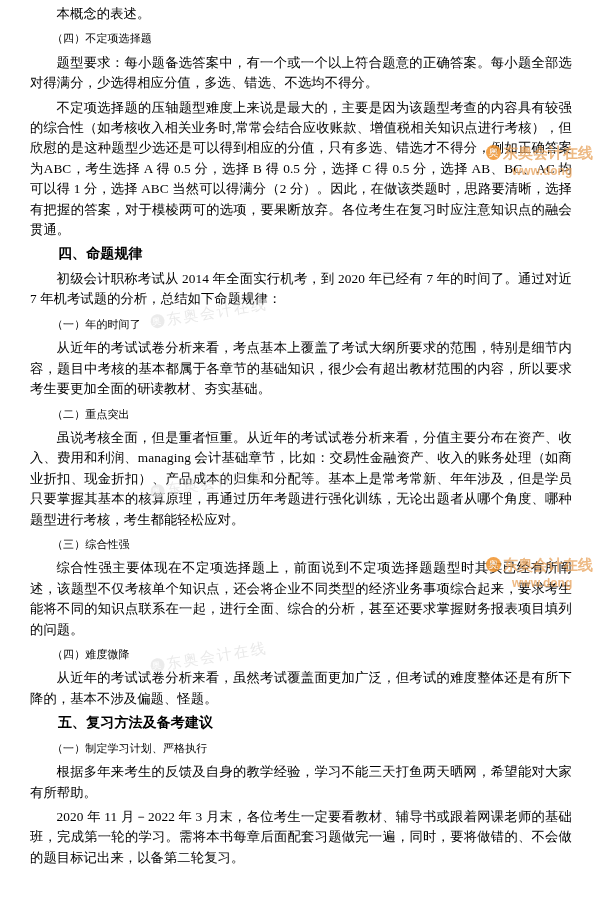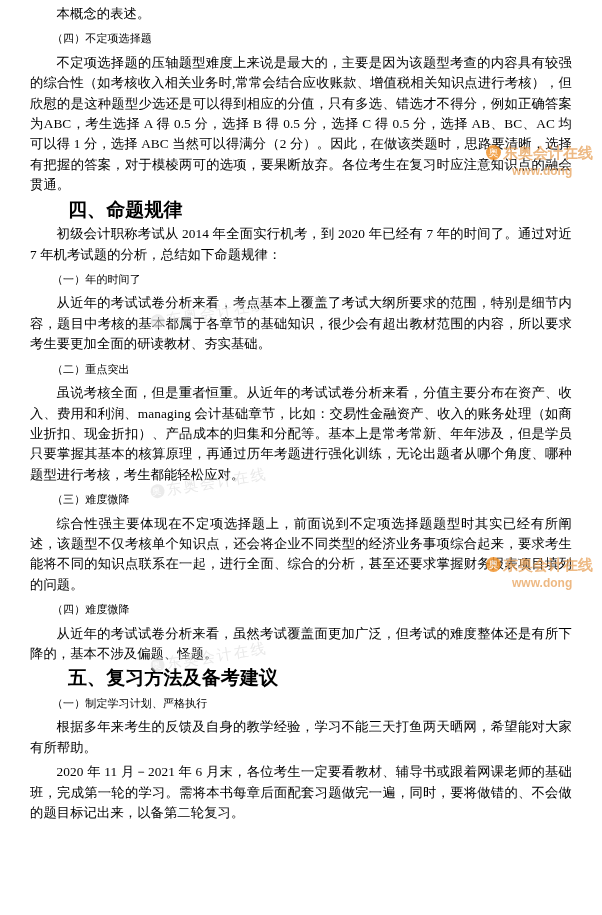--- a/index.html
+++ b/index.html
@@ -29,21 +29,21 @@
     text-align: justify;
     text-justify: inter-ideograph;
     letter-spacing: 0.1px;
   }
   .indent {
     text-indent: 2em;
   }
   .heading {
     font-weight: bold;
     text-indent: 2em;
-    font-size: 19px;
+    font-size: 14px;
     line-height: 20.6px;
     margin-top: 1px;
   }
   .subheading {
     text-indent: 2em;
     font-size: 11px;
     line-height: 20.4px;
   }
   
   .wm {
@@ -113,29 +113,30 @@
     <span class="wm-gray-circle">奥</span><span>东奥会计在线</span>
   </div>
 
   <div class="wm" style="left:486px; top:552px;">
     <span class="wm-circle">奥</span><span class="wm-orange">东奥会计在线</span>
   </div>
   <div class="wm wm-orange" style="left:512px; top:572px; font-size:12px;">www.dong</div>
 
   <p class="indent">本概念的表述。</p>
   <p class="subheading">（四）不定项选择题</p>
+  <p class="indent">题型要求：每小题备选答案中，有一个或一个以上符合题意的正确答案。每小题全部选对得满分，少选得相应分值，多选、错选、不选均不得分。</p>
   <p class="indent">不定项选择题的压轴题型难度上来说是最大的，主要是因为该题型考查的内容具有较强的综合性（如考核收入相关业务时,常常会结合应收账款、增值税相关知识点进行考核），但欣慰的是这种题型少选还是可以得到相应的分值，只有多选、错选才不得分，例如正确答案为ABC，考生选择 A 得 0.5 分，选择 B 得 0.5 分，选择 C 得 0.5 分，选择 AB、BC、AC 均可以得 1 分，选择 ABC 当然可以得满分（2 分）。因此，在做该类题时，思路要清晰，选择有把握的答案，对于模棱两可的选项，要果断放弃。各位考生在复习时应注意知识点的融会贯通。</p>
   <p class="heading">四、命题规律</p>
   <p class="indent">初级会计职称考试从 2014 年全面实行机考，到 2020 年已经有 7 年的时间了。通过对近 7 年机考试题的分析，总结如下命题规律：</p>
   <p class="subheading">（一）年的时间了</p>
   <p class="indent">从近年的考试试卷分析来看，考点基本上覆盖了考试大纲所要求的范围，特别是细节内容，题目中考核的基本都属于各章节的基础知识，很少会有超出教材范围的内容，所以要求考生要更加全面的研读教材、夯实基础。</p>
   <p class="subheading">（二）重点突出</p>
   <p class="indent">虽说考核全面，但是重者恒重。从近年的考试试卷分析来看，分值主要分布在资产、收入、费用和利润、managing 会计基础章节，比如：交易性金融资产、收入的账务处理（如商业折扣、现金折扣）、产品成本的归集和分配等。基本上是常考常新、年年涉及，但是学员只要掌握其基本的核算原理，再通过历年考题进行强化训练，无论出题者从哪个角度、哪种题型进行考核，考生都能轻松应对。</p>
-  <p class="subheading">（三）难度微降</p>
+  <p class="subheading">（三）综合性强</p>
   <p class="indent">综合性强主要体现在不定项选择题上，前面说到不定项选择题题型时其实已经有所阐述，该题型不仅考核单个知识点，还会将企业不同类型的经济业务事项综合起来，要求考生能将不同的知识点联系在一起，进行全面、综合的分析，甚至还要求掌握财务报表项目填列的问题。</p>
   <p class="subheading">（四）难度微降</p>
   <p class="indent">从近年的考试试卷分析来看，虽然考试覆盖面更加广泛，但考试的难度整体还是有所下降的，基本不涉及偏题、怪题。</p>
   <p class="heading">五、复习方法及备考建议</p>
   <p class="subheading">（一）制定学习计划、严格执行</p>
   <p class="indent">根据多年来考生的反馈及自身的教学经验，学习不能三天打鱼两天晒网，希望能对大家有所帮助。</p>
-  <p class="indent">2020 年 11 月－2021 年 6 月末，各位考生一定要看教材、辅导书或跟着网课老师的基础班，完成第一轮的学习。需将本书每章后面配套习题做完一遍，同时，要将做错的、不会做的题目标记出来，以备第二轮复习。</p>
+  <p class="indent">2020 年 11 月－2022 年 3 月末，各位考生一定要看教材、辅导书或跟着网课老师的基础班，完成第一轮的学习。需将本书每章后面配套习题做完一遍，同时，要将做错的、不会做的题目标记出来，以备第二轮复习。</p>
 
 </div>
 
 </body></html>

